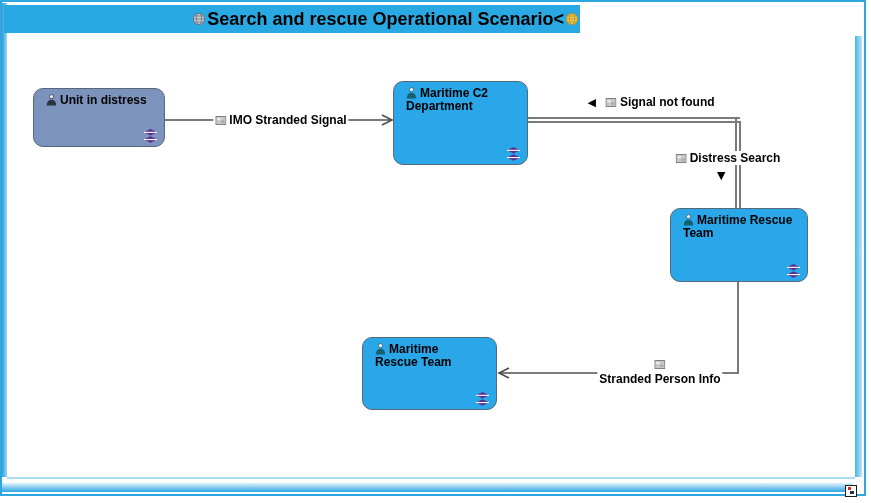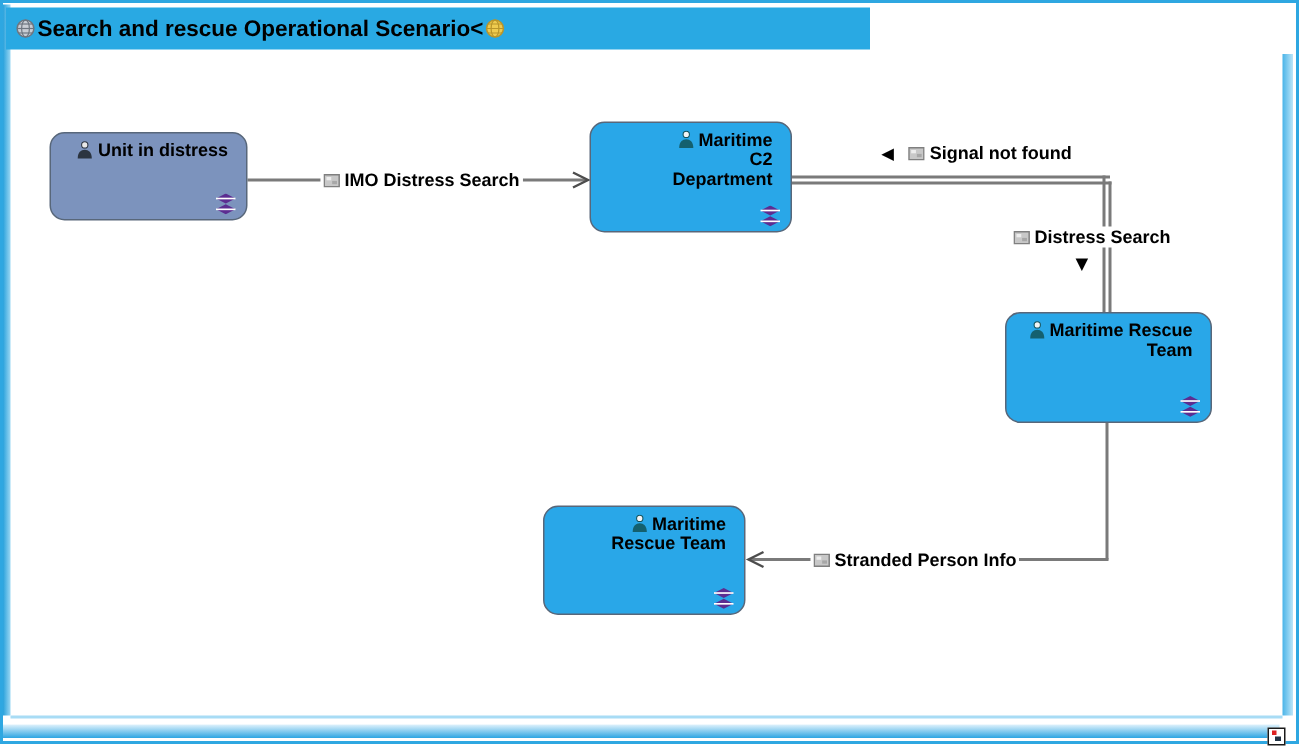--- a/index.html
+++ b/index.html
@@ -34,29 +34,29 @@
     background:#fff;border:1px solid #1a1a1a;box-sizing:content-box;
   }
   .corner-icon .sq-red{position:absolute;left:2px;top:1px;width:3px;height:3px;background:#D22;}
   .corner-icon .sq-blue{position:absolute;left:4px;top:5px;width:4px;height:3px;background:#234;}
 
   
   .title-bar{
     position:absolute;left:4px;top:5px;width:576px;height:28px;
     background:#29A9E3;display:flex;align-items:center;padding-left:5px;
     box-sizing:border-box;
-    font-weight:bold;font-size:15px;color:#000;white-space:nowrap;
+    font-weight:bold;font-size:18px;color:#000;white-space:nowrap;justify-content:flex-end;
   }
   .title-bar .glyph{display:inline-block;margin:0 1px;line-height:0;}
 
   
   .node{
     position:absolute;border-radius:10px;box-sizing:border-box;
     border:1px solid #58677A;
-    font-weight:bold;font-size:12px;color:#000;text-align:right;
+    font-weight:bold;font-size:12px;color:#000;text-align:left;
   }
   .node.blue{background:#29A7E8;}
   .node.grayblue{background:#7C93BD;}
   .node-label-row{padding:5px 12px 0;line-height:13px;}
   .person-icon{display:inline-block;vertical-align:-2px;margin-right:3px;line-height:0;}
   .diamond-icon{position:absolute;right:6px;bottom:3px;line-height:0;}
 
   
   .line{position:absolute;background:#7A7A7A;}
   .arrowhead{position:absolute;line-height:0;}
@@ -141,21 +141,21 @@
   <span class="diamond-icon">
     <svg width="15" height="14" viewBox="0 0 15 14">
       <path d="M7.5,0 L14,3.3 L7.5,6.6 L1,3.3 Z" fill="#5C2D91"></path>
       <path d="M7.5,7.2 L14,10.5 L7.5,13.8 L1,10.5 Z" fill="#5C2D91"></path>
       <rect x="1" y="2.8" width="13" height="1.1" fill="#ffffff"></rect>
       <rect x="1" y="10" width="13" height="1.1" fill="#ffffff"></rect>
     </svg>
   </span>
 </div>
 
-<div class="node blue" style="left:393px;top:81px;width:135px;height:74px;padding-left:28px;">
+<div class="node blue" style="left:393px;top:81px;width:135px;height:84px;">
   <div class="node-label-row">
     <span class="person-icon">
       <svg width="11" height="12" viewBox="0 0 11 12">
         <circle cx="5.5" cy="2.6" r="2.1" fill="#F4F4F4" stroke="#14525C" stroke-width="0.7"></circle>
         <path d="M0.8,11.6 C0.8,7.6 3,5.8 5.5,5.8 C8,5.8 10.2,7.6 10.2,11.6 Z" fill="#14606E"></path>
       </svg>
     </span><span>Maritime C2 Department</span>
   </div>
   <span class="diamond-icon">
     <svg width="15" height="14" viewBox="0 0 15 14">
@@ -206,21 +206,21 @@
 </div>
 
 <div class="flow-label" style="left:281px;top:120px;">
   <span class="flow-icon">
     <svg width="11" height="9" viewBox="0 0 11 9">
       <rect x="0.5" y="0.5" width="10" height="8" fill="#C8C8C8" stroke="#7F7F7F"></rect>
       <rect x="2" y="2" width="3.2" height="2.2" fill="#EDEDED"></rect>
       <rect x="5.8" y="4.6" width="3.2" height="2.2" fill="#A7A7A7"></rect>
     </svg>
   </span>
-  <span>IMO Distress Search</span>
+  <span>IMO Stranded Signal</span>
 </div>
 
 <div class="flow-label" style="left:651px;top:102px;">
   <span class="dir-glyph" style="position:static;margin-right:7px;">◀</span>
   <span class="flow-icon">
     <svg width="11" height="9" viewBox="0 0 11 9">
       <rect x="0.5" y="0.5" width="10" height="8" fill="#C8C8C8" stroke="#7F7F7F"></rect>
       <rect x="2" y="2" width="3.2" height="2.2" fill="#EDEDED"></rect>
       <rect x="5.8" y="4.6" width="3.2" height="2.2" fill="#A7A7A7"></rect>
     </svg>
@@ -233,21 +233,21 @@
     <svg width="11" height="9" viewBox="0 0 11 9">
       <rect x="0.5" y="0.5" width="10" height="8" fill="#C8C8C8" stroke="#7F7F7F"></rect>
       <rect x="2" y="2" width="3.2" height="2.2" fill="#EDEDED"></rect>
       <rect x="5.8" y="4.6" width="3.2" height="2.2" fill="#A7A7A7"></rect>
     </svg>
   </span>
   <span>Distress Search</span>
 </div>
 <span class="dir-glyph" style="left:717px;top:170px;">▼</span>
 
-<div class="flow-label" style="left:610px;top:373px;">
+<div class="flow-label" style="left:660px;top:373px;flex-direction:column;">
   <span class="flow-icon">
     <svg width="11" height="9" viewBox="0 0 11 9">
       <rect x="0.5" y="0.5" width="10" height="8" fill="#C8C8C8" stroke="#7F7F7F"></rect>
       <rect x="2" y="2" width="3.2" height="2.2" fill="#EDEDED"></rect>
       <rect x="5.8" y="4.6" width="3.2" height="2.2" fill="#A7A7A7"></rect>
     </svg>
   </span>
   <span>Stranded Person Info</span>
 </div>
 

